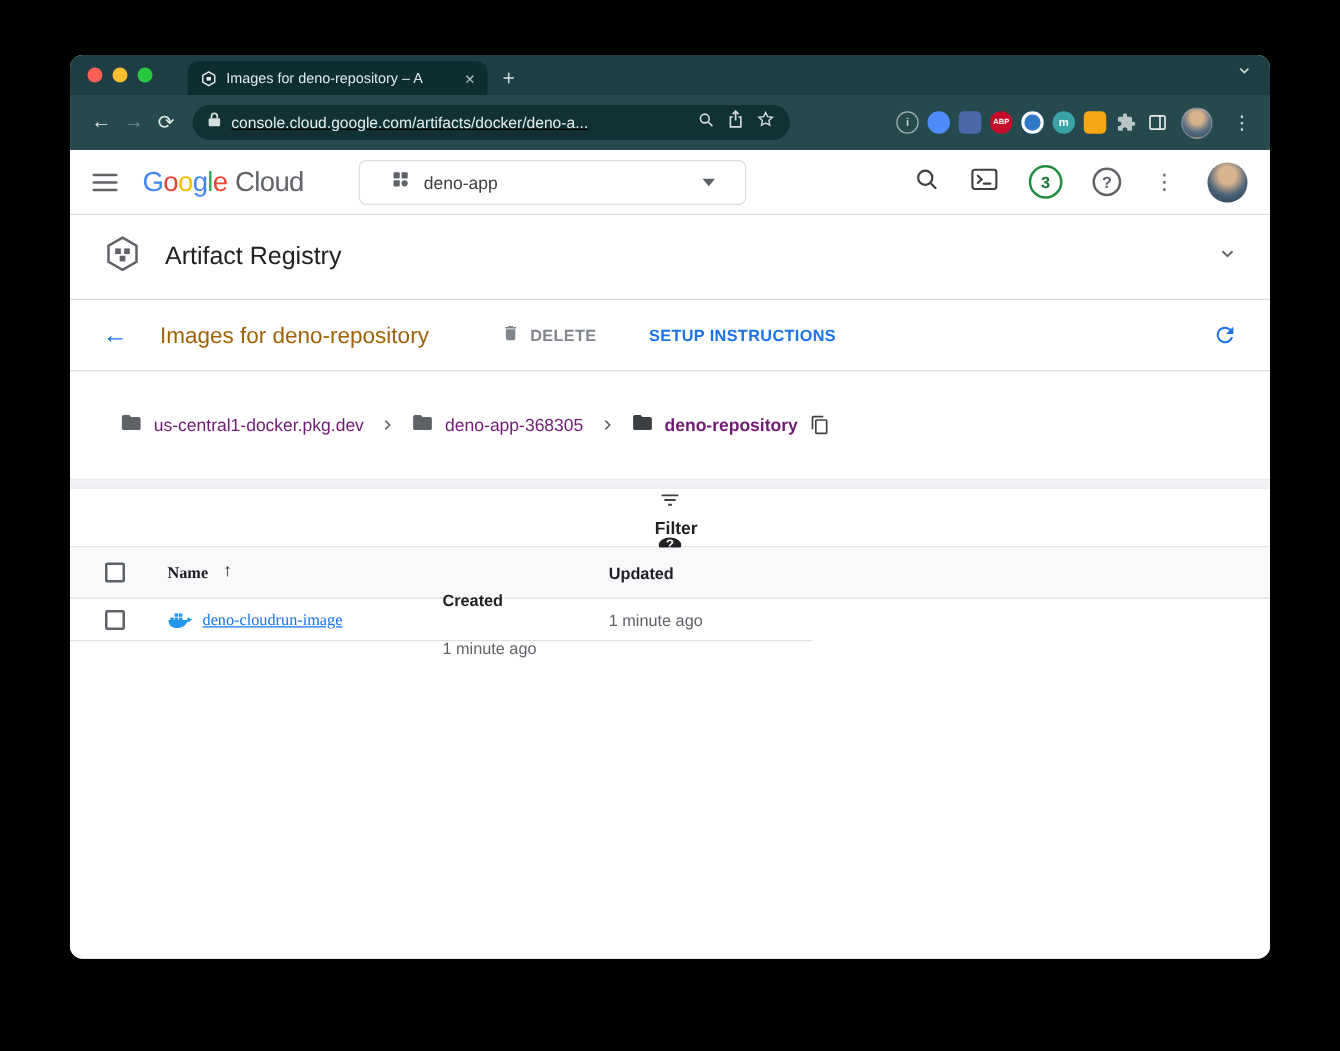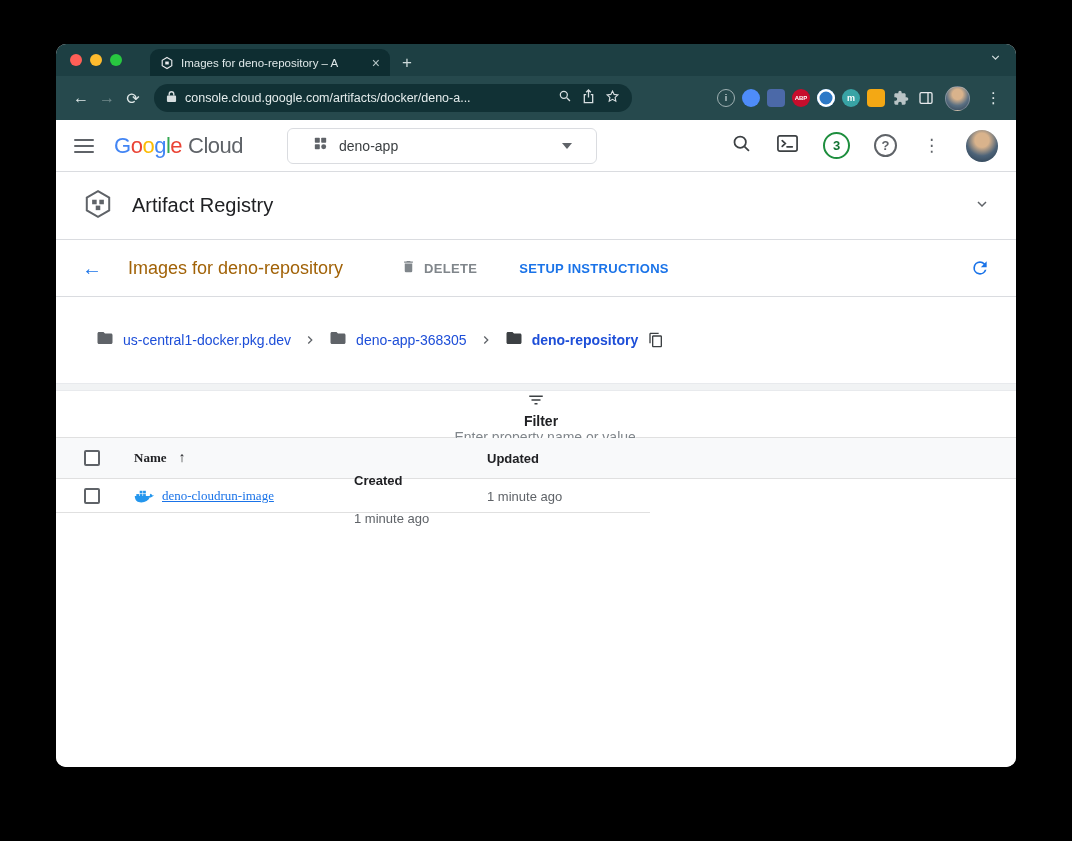--- a/index.html
+++ b/index.html
@@ -15,21 +15,21 @@
   .favicon svg { display:block; }
   .tab-title { color:#dfe8e9; font-size:11.5px; white-space:nowrap; overflow:hidden; text-overflow:ellipsis; flex:1; }
   .tab-close { color:#b7c6c7; font-size:14px; line-height:1; cursor:default; padding:0 2px; }
   .newtab { color:#cfdbdc; font-size:17px; margin:0 0 5px 12px; line-height:1; }
   .strip-chevron { margin-left:auto; margin-right:14px; margin-bottom:8px; }
 
   
   .toolbar { height:44px; background:#26494d; display:flex; align-items:center; padding:0 12px; flex-shrink:0; }
   .nav-btn { width:26px; height:26px; display:flex; align-items:center; justify-content:center; color:#dfe8e8; font-size:16px; }
   .nav-btn.dim { color:rgba(223,232,232,.40); }
-  .addr { width:478px; height:28px; margin-left:8px; background:#113135; border-radius:14px; display:flex; align-items:center; padding:0 12px; gap:8px; }
+  .addr { width:478px; height:28px; margin-left:8px; background:#113135; border-radius:14px; display:flex; align-items:center; padding:0 12px; gap:8px;text-decoration:underline; }
   .url { color:#e4ecec; font-size:12.5px; white-space:nowrap; overflow:hidden; }
   .addr-right { margin-left:auto; display:flex; align-items:center; gap:10px; }
   .ext-area { margin-left:auto; display:flex; align-items:center; gap:7px; }
   .ext { width:18px; height:18px; border-radius:50%; display:flex; align-items:center; justify-content:center; color:#fff; font-size:9px; font-weight:bold; }
   .ext.sq { border-radius:4px; }
   .avatar-sm { width:25px; height:25px; border-radius:50%; background:radial-gradient(circle at 50% 32%, #d9b38c 26%, #5a6f82 58%, #2c3e50 100%); border:1px solid rgba(255,255,255,.25); margin-left:3px; }
   .kebab-toolbar { color:#dfe8e8; font-size:15px; margin-left:6px; padding:0 3px; }
 
   
   .gc-header { height:52px; background:#fff; border-bottom:1px solid #dadce0; display:flex; align-items:center; padding:0 18px; flex-shrink:0; }
@@ -57,21 +57,21 @@
   .back-arrow { color:#1a73e8; font-size:20px; width:26px; }
   .page-title { font-size:18px; color:#a16207; margin-left:20px; }
   .btn { display:flex; align-items:center; gap:8px; font-size:13px; font-weight:bold; letter-spacing:.3px; cursor:pointer; }
   .btn-delete { margin-left:58px; color:#80868b; }
   .btn-setup { margin-left:42px; color:#1a73e8; }
   .refresh { margin-left:auto; display:flex; }
 
   
   .crumbs { height:86px; display:flex; align-items:center; padding:0 40px; flex-shrink:0; }
   .crumb { display:flex; align-items:center; gap:9px; }
-  .crumb-label { font-size:14px; color:#1d4ed8; }
+  .crumb-label { font-size:14px; color:#701a75; }
   .crumb-sep { margin:0 12px; display:flex; }
   .copy-btn { margin-left:10px; display:flex; cursor:pointer; }
 
   
   .band { height:8px; background:#f1f3f4; border-top:1px solid #e8eaed; border-bottom:1px solid #e8eaed; flex-shrink:0; }
 
   
   .filter-bar { height:47px; display:flex; align-items:center; padding:0 28px; border-bottom:1px solid #e0e0e0; flex-shrink:0;flex-direction:column; }
   .filter-label { font-size:14px; font-weight:bold; color:#202124; margin-left:10px; }
   .filter-input { flex:1; border:none; outline:none; font-size:14px; margin-left:18px; color:#202124; font-family:inherit; }
@@ -301,21 +301,20 @@
 
   <div class="band"></div>
 
   <div class="filter-bar">
     <span>
       <svg width="18" height="18" viewBox="0 0 24 24" fill="#3c4043">
           <path d="M10 18h4v-2h-4v2zM3 6v2h18V6H3zm3 7h12v-2H6v2z"></path>
         </svg>
     </span>
     <span class="filter-label">Filter</span>
-    <input class="filter-input" placeholder="Enter property name or value" style="">
     <span class="help-dark">?</span>
   </div>
 
   <div class="thead">
     <span class="cb"></span>
     <span class="col-name">
       <span>Name</span>
       <span class="sort-arrow">↑</span>
     </span>
     <span class="col-created">Created</span>

